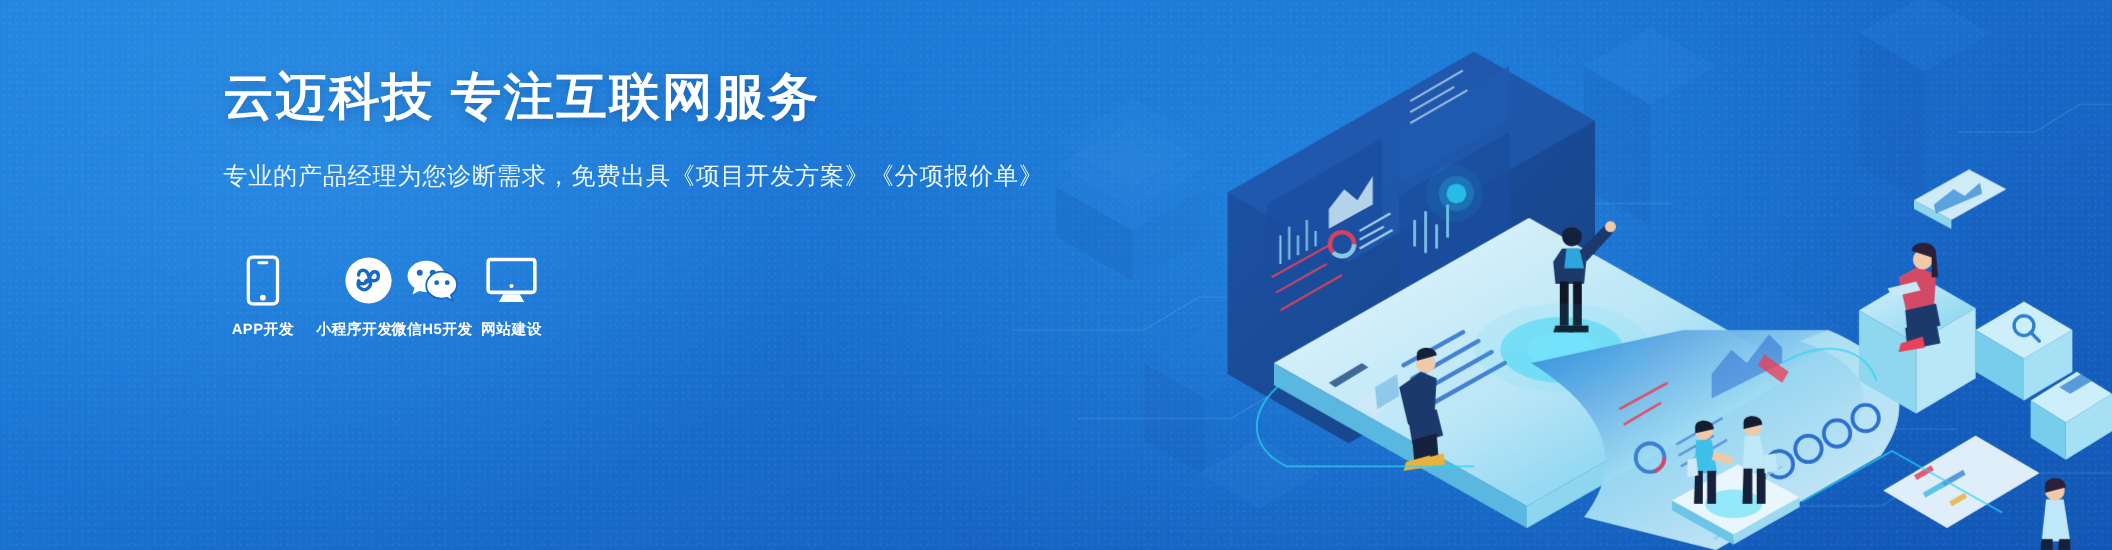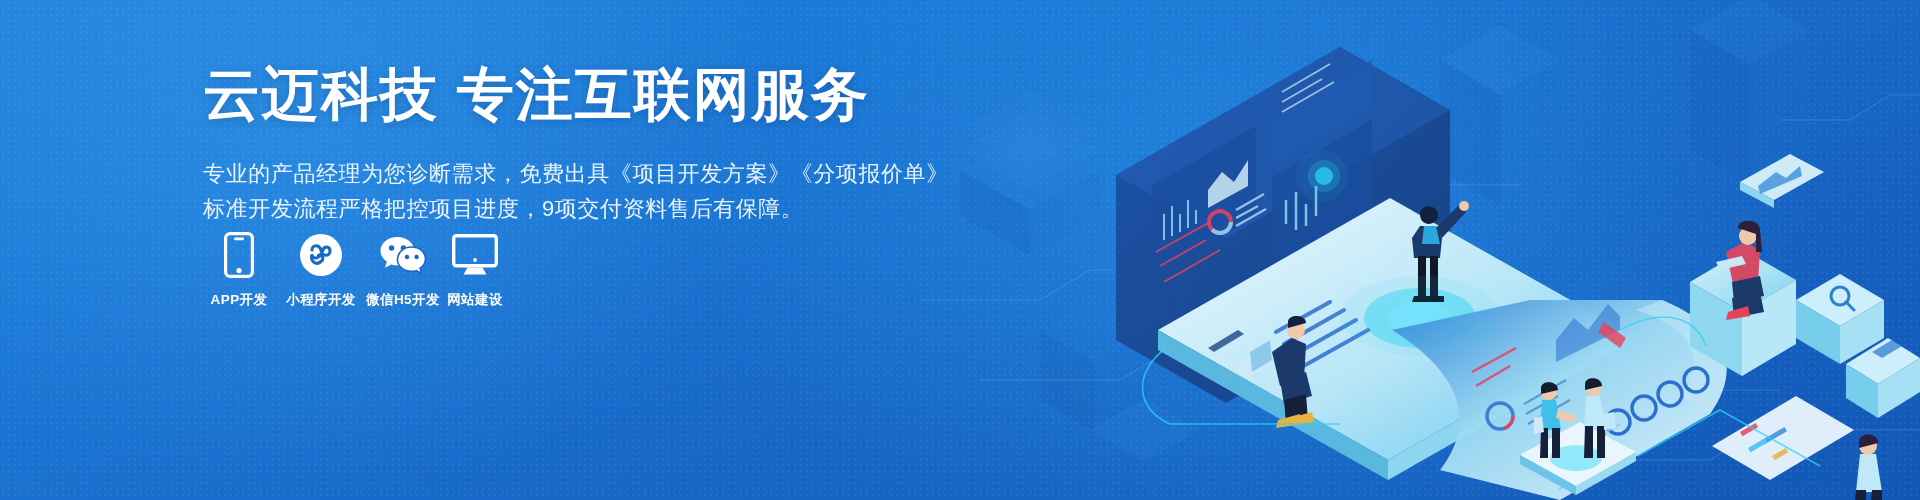--- a/index.html
+++ b/index.html
@@ -21,21 +21,21 @@
     background-image:
       radial-gradient(rgba(255,255,255,0.055) 1px, transparent 1px),
       radial-gradient(rgba(255,255,255,0.035) 1px, transparent 1px);
     background-size:6px 6px,11px 11px;
     background-position:0 0,3px 4px;
     pointer-events:none;
   }
   
   .copy{position:absolute;left:203px;top:60px;width:700px;}
   .headline{
-    font-size:57px;line-height:1.22;font-weight:bold;color:#ffffff;
+    font-size:46px;line-height:1.22;font-weight:bold;color:#ffffff;
     letter-spacing:2px;margin:0 0 26px 0;white-space:nowrap;
     text-shadow:0 2px 10px rgba(0,30,80,0.25);
   }
   .sub{
     font-size:22px;line-height:1.62;color:#eaf4ff;margin:0;
     letter-spacing:0.6px;white-space:nowrap;font-weight:normal;
   }
   
   .services{
     position:absolute;left:203px;top:231px;
@@ -43,21 +43,21 @@
   }
   .service{
     width:72px;display:flex;flex-direction:column;align-items:center;
     margin-right:0;cursor:pointer;
   }
   .service .ico{height:48px;display:flex;align-items:center;justify-content:center;margin-bottom:12px;}
   .service .lbl{
     font-size:13.5px;color:#ffffff;white-space:nowrap;font-weight:bold;letter-spacing:0.4px;
   }
   .svc-app{margin-right:10px;}
-  .svc-mini{margin-right:10px;}
+  .svc-mini{align-items:flex-end;}
   .svc-wx{}
   .svc-web{margin-right:10px;}
   svg{display:block;}
   
   .illo{position:absolute;right:0;top:0;width:1000px;height:500px;}
 </style>
 </head>
 <body>
 
 <div class="banner">
@@ -335,21 +335,20 @@
         <path d="M246 348 C214 372 214 408 250 424 L420 424"></path>
         <path d="M700 330 C744 306 776 318 786 346"></path>
         <path d="M718 456 L800 410 L900 466"></path>
       </g>
     </svg>
   </div>
 
   <div class="copy">
     <h1 class="headline">云迈科技 专注互联网服务</h1>
     <p class="sub">专业的产品经理为您诊断需求，免费出具《项目开发方案》《分项报价单》</p>
-    <p class="sub">标准开发流程严格把控项目进度，9项交付资料售后有保障。</p>
   </div>
 
   <div class="services">
 
     <div class="service svc-app">
       <span class="ico">
         <svg width="30" height="46" viewBox="0 0 30 46">
           <rect x="1.6" y="1.6" width="26.8" height="42.8" rx="4.5" fill="none" stroke="#ffffff" stroke-width="3.2"></rect>
           <rect x="10" y="5.6" width="10" height="2.6" rx="1.3" fill="#ffffff"></rect>
           <circle cx="15" cy="38.6" r="2.6" fill="#ffffff"></circle>

